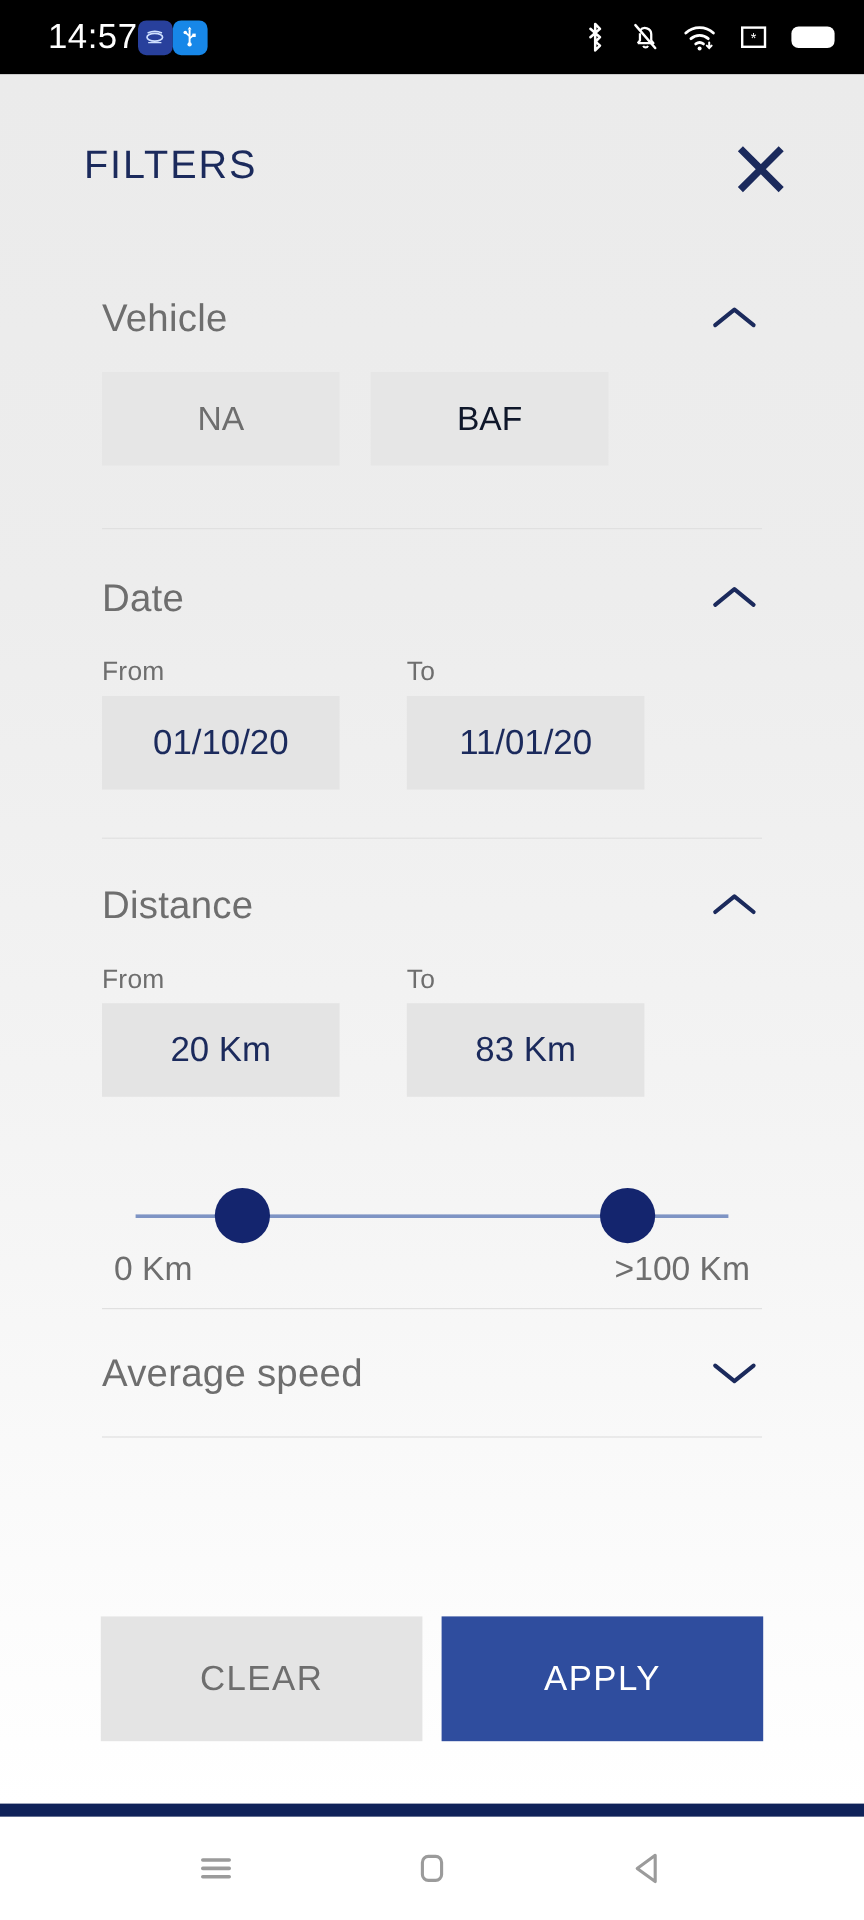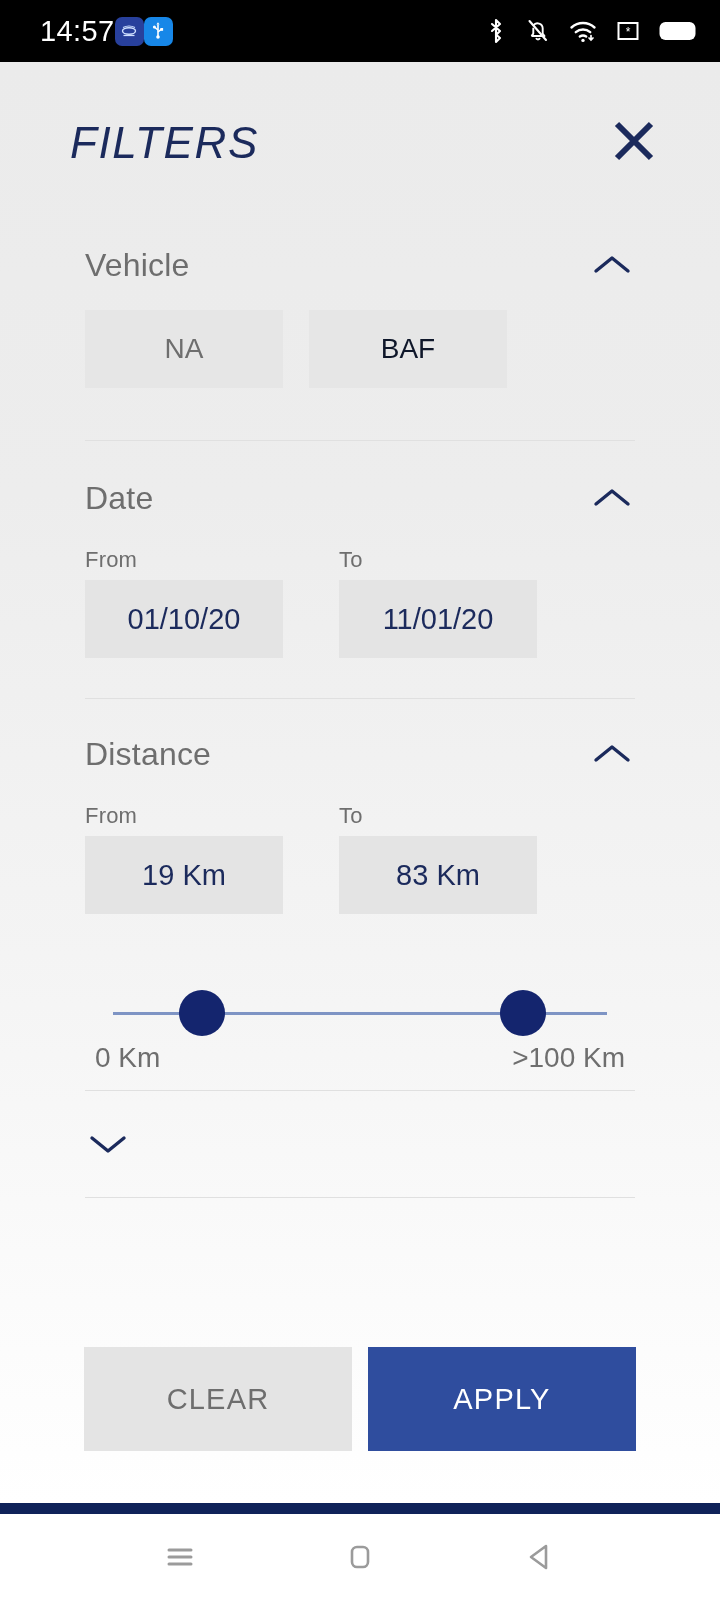--- a/index.html
+++ b/index.html
@@ -36,21 +36,21 @@
     position:absolute; top:62px; left:0; width:720px; height:1441px;
     background:linear-gradient(180deg,#ebebeb 0%,#ededed 30%,#f4f4f4 62%,#fbfbfb 86%,#ffffff 100%);
   }
 
   .header {
     position:relative; height:180px;
     display:flex; align-items:center;
   }
   .header-title {
     position:absolute; left:70px; top:56px;
-    font-size:44px; color:#1b2a5c; letter-spacing:1.6px; font-weight:400;font-style:italic;
+    font-size:33px; color:#1b2a5c; letter-spacing:1.6px; font-weight:400;
   }
   .close-btn {
     position:absolute; right:55px; top:48px;
     width:62px; height:62px; display:flex; align-items:center; justify-content:center;
     cursor:pointer;
   }
 
   .content { padding:0 85px; }
 
   .section { position:relative; }
@@ -254,21 +254,21 @@
           <span class="section-title">Distance</span>
           <span class="chev">
             <svg width="40" height="26" viewBox="0 0 40 26">
               <path d="M4 19 L20 6 L36 19" fill="none" stroke="#1b2a5c" stroke-width="3.4" stroke-linecap="round" stroke-linejoin="round"></path>
             </svg>
           </span>
         </div>
         <div class="field-row">
           <div class="field">
             <div class="field-label">From</div>
-            <div class="field-box">19 Km</div>
+            <div class="field-box">20 Km</div>
           </div>
           <div class="field" style="margin-left:28px;">
             <div class="field-label">To</div>
             <div class="field-box">83 Km</div>
           </div>
         </div>
 
         <div class="slider-wrap">
           <div class="slider-track"></div>
           <div class="slider-thumb" id="thumbLow" style="left: 93.92px;"></div>
@@ -279,20 +279,21 @@
           </div>
         </div>
 
         <div style="height:14px"></div>
         <div class="divider"></div>
       </div>
 
 
       <div class="section">
         <div class="collapsed-head">
+          <span class="section-title">Average speed</span>
           <span class="chev">
             <svg width="40" height="26" viewBox="0 0 40 26">
               <path d="M4 7 L20 20 L36 7" fill="none" stroke="#1b2a5c" stroke-width="3.4" stroke-linecap="round" stroke-linejoin="round"></path>
             </svg>
           </span>
         </div>
         <div class="divider"></div>
       </div>
 
     </div>

